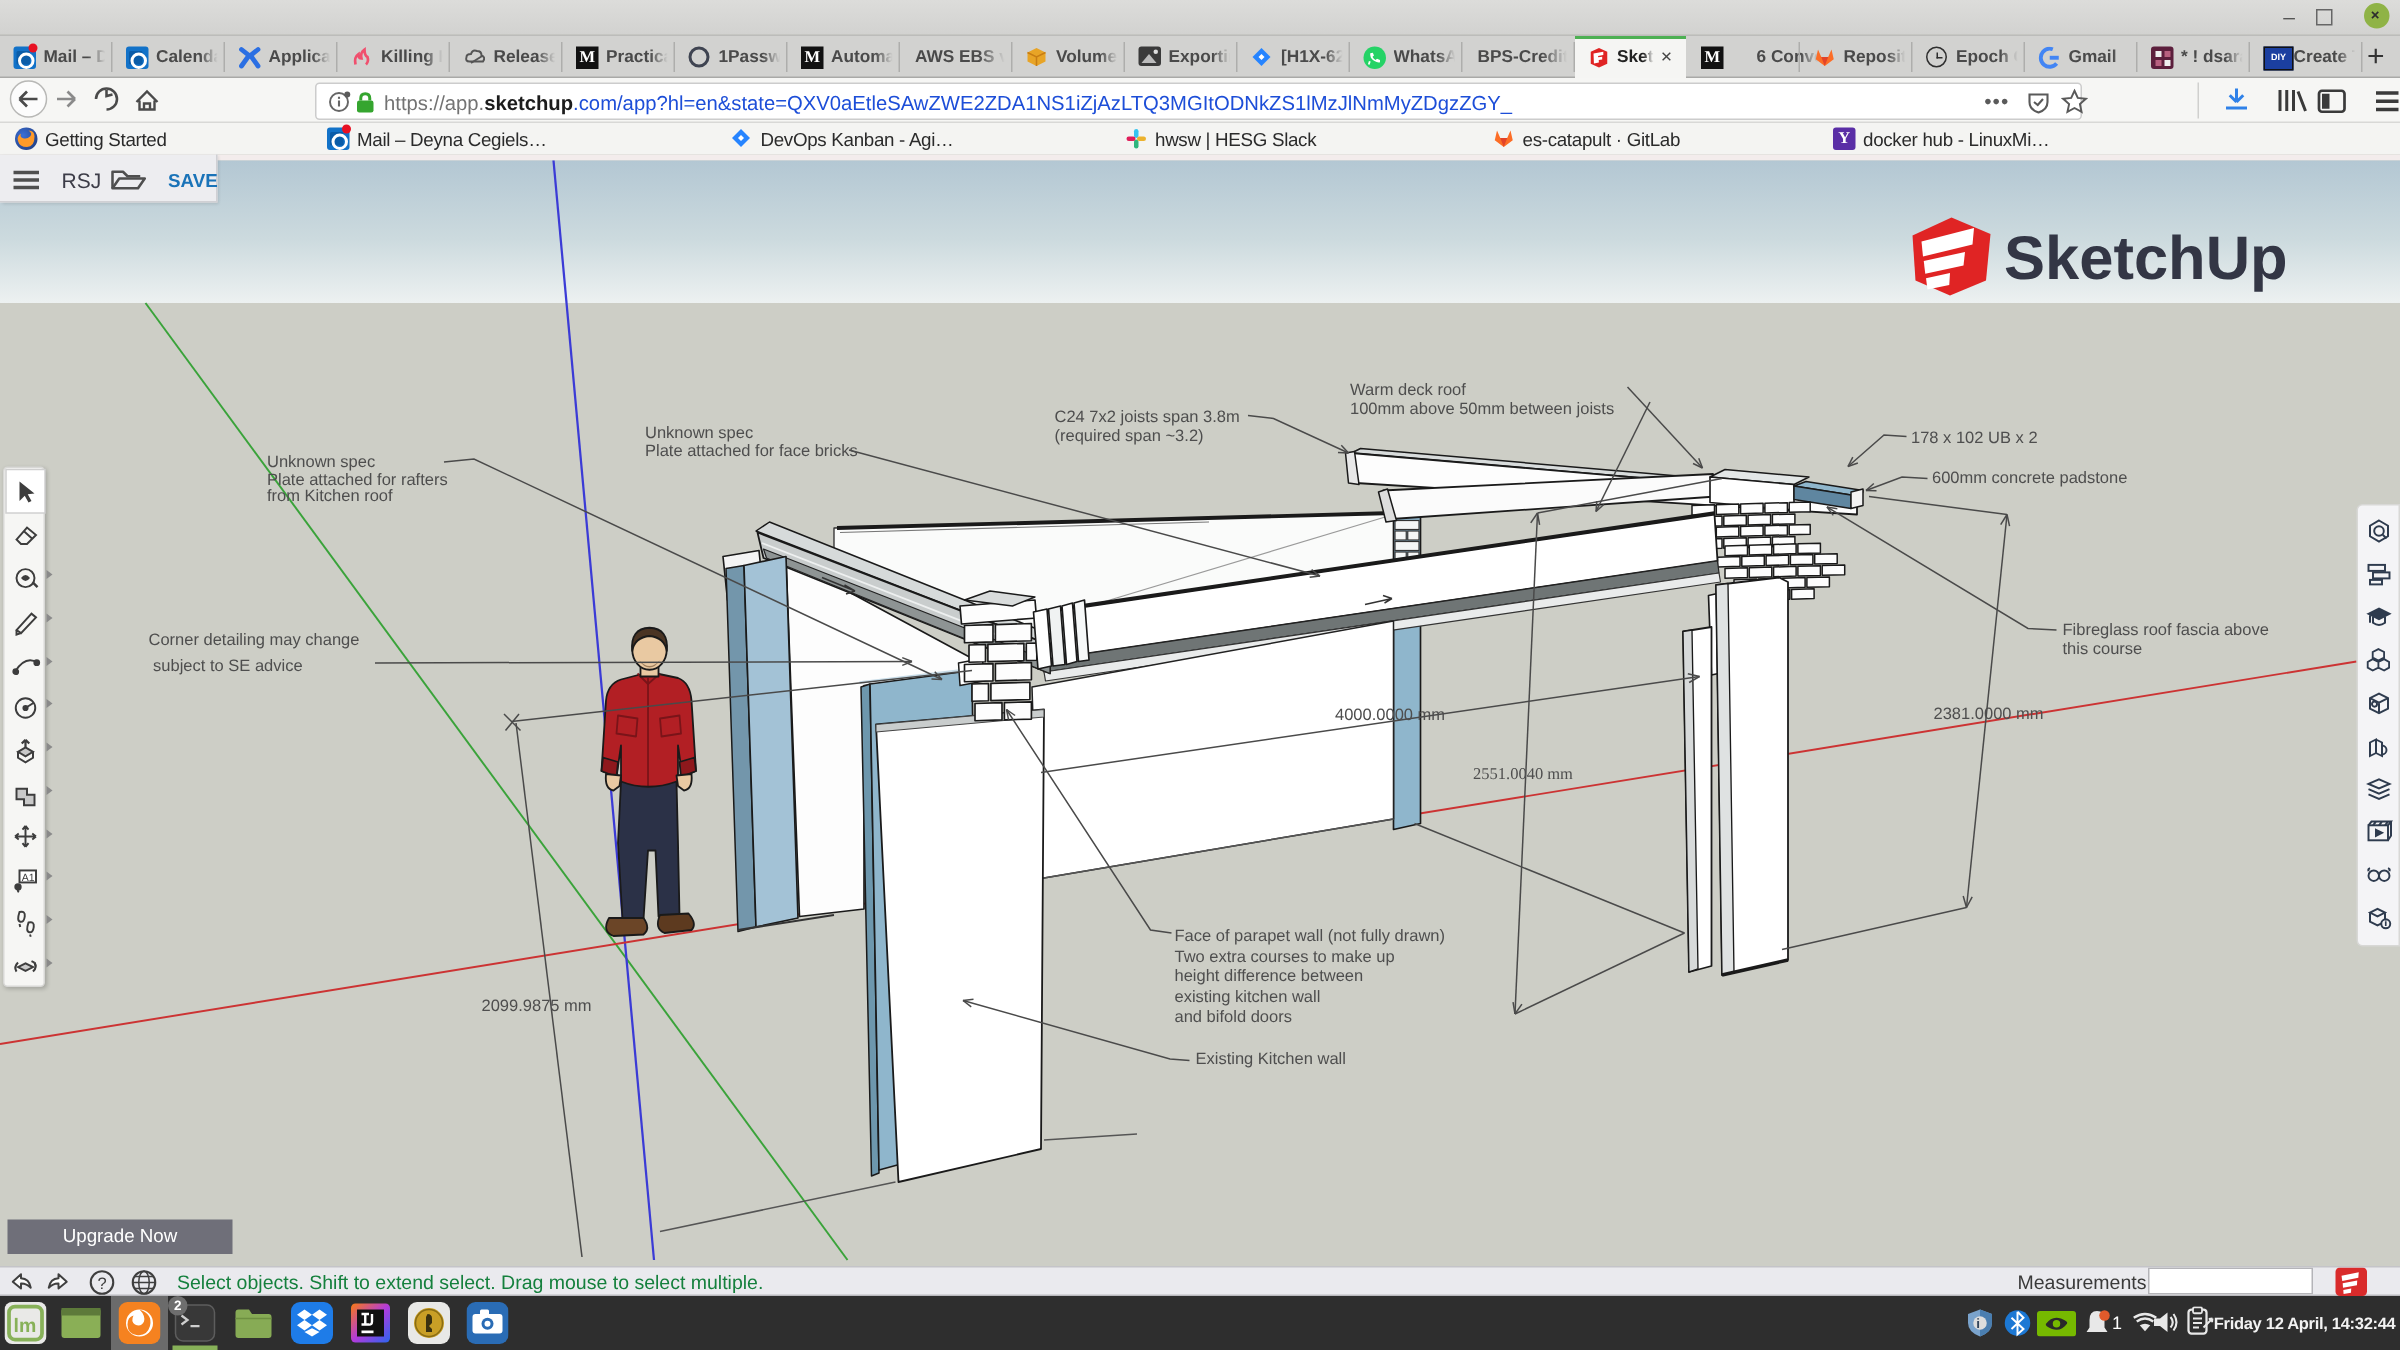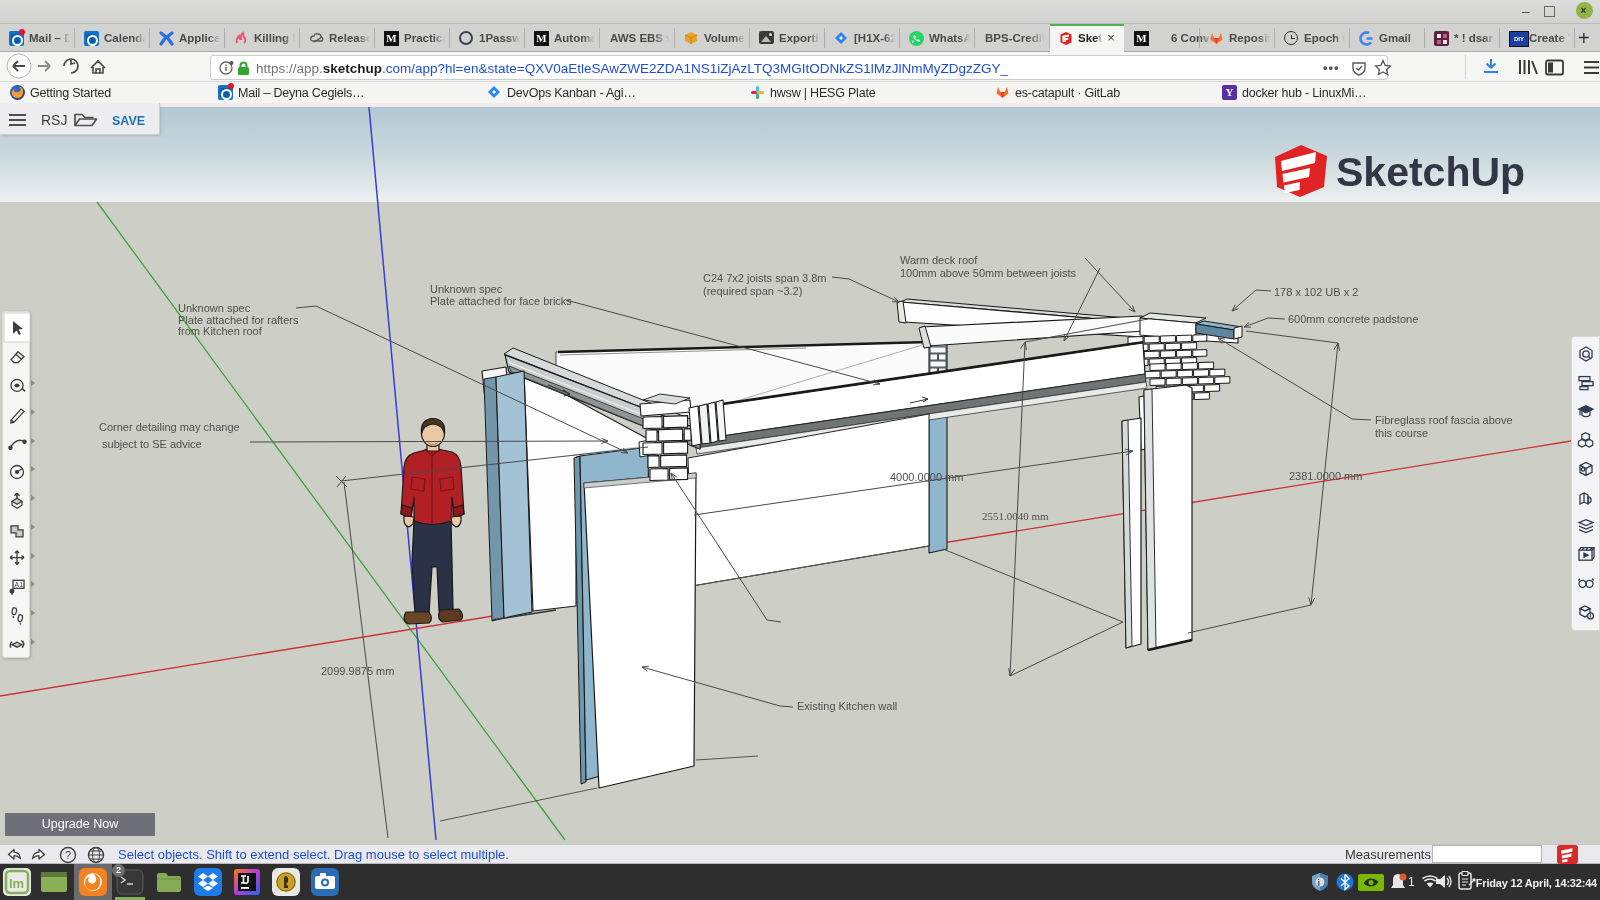--- a/index.html
+++ b/index.html
@@ -189,21 +189,21 @@
           <path d="M7 1 L13 7 L7 13 L1 7 Z" fill="#2684ff"></path>
           <path d="M7 5 L9 7 L7 9 L5 7 Z" fill="#fff"></path>
         </svg></div>
       <div style="position:absolute;left:507px;top:3px;font:12.5px/16px &quot;Liberation Sans&quot;,sans-serif;color:#2b2b2b;letter-spacing:-0.2px;">DevOps Kanban - Agi…</div>
       <div class="fv2" style="left:750px;top:3px;width:15px;height:15px;"><svg width="15" height="15">
           <rect x="6" y="1" width="3" height="6" rx="1.5" fill="#36c5f0"></rect>
           <rect x="6" y="8" width="3" height="6" rx="1.5" fill="#2eb67d"></rect>
           <rect x="1" y="6" width="6" height="3" rx="1.5" fill="#e01e5a"></rect>
           <rect x="8" y="6" width="6" height="3" rx="1.5" fill="#ecb22e"></rect>
         </svg></div>
-      <div style="position:absolute;left:770px;top:3px;font:12.5px/16px &quot;Liberation Sans&quot;,sans-serif;color:#2b2b2b;letter-spacing:-0.2px;">hwsw | HESG Plate</div>
+      <div style="position:absolute;left:770px;top:3px;font:12.5px/16px &quot;Liberation Sans&quot;,sans-serif;color:#2b2b2b;letter-spacing:-0.2px;">hwsw | HESG Slack</div>
       <div class="fv2" style="left:995px;top:3px;width:15px;height:14px;"><svg width="15" height="14">
           <path d="M7.5 13 L1.5 8.5 L3 2 L5.2 7 L9.8 7 L12 2 L13.5 8.5 Z" fill="#fc6d26"></path>
           <path d="M7.5 13 L5.2 7 L9.8 7 Z" fill="#e24329"></path>
         </svg></div>
       <div style="position:absolute;left:1015px;top:3px;font:12.5px/16px &quot;Liberation Sans&quot;,sans-serif;color:#2b2b2b;letter-spacing:-0.2px;">es-catapult · GitLab</div>
       <div class="fv2" style="left:1222px;top:3px;width:15px;height:15px;background:#5a2ea6;border-radius:2px;color:#fff;font:bold 11px/15px &quot;Liberation Serif&quot;,serif;text-align:center;">Y</div>
       <div style="position:absolute;left:1242px;top:3px;font:12.5px/16px &quot;Liberation Sans&quot;,sans-serif;color:#2b2b2b;letter-spacing:-0.2px;">docker hub - LinuxMi…</div>
 </div>
 <svg class="abs" style="left:0;top:103px" width="1600" height="741" viewBox="0 103 1600 741">
       <defs>
@@ -414,22 +414,27 @@
     <div class="ann" style="left:900px;top:254px;font-size:11px;line-height:12.6px;">Warm deck roof
 100mm above 50mm between joists</div>
     <div class="ann" style="left:1274px;top:286px;font-size:11px;line-height:13.0px;">178 x 102 UB x 2</div>
     <div class="ann" style="left:1288px;top:313px;font-size:11px;line-height:13.0px;">600mm concrete padstone</div>
     <div class="ann" style="left:1375px;top:414px;font-size:11px;line-height:12.6px;">Fibreglass roof fascia above
 this course</div>
     <div class="ann" style="left:1289px;top:470px;font-size:11px;line-height:13.0px;">2381.0000 mm</div>
     <div class="ann" style="left:890px;top:471px;font-size:11px;line-height:13.0px;">4000.0000 mm</div>
     <div class="ann" style="left:982px;top:510px;font-size:11px;line-height:13.0px;font-family:Liberation Serif, serif;">2551.0040 mm</div>
     <div class="ann" style="left:321px;top:665px;font-size:11px;line-height:13.0px;">2099.9875 mm</div>
+    <div class="ann" style="left:783px;top:618px;font-size:11px;line-height:13.6px;">Face of parapet wall (not fully drawn)
+Two extra courses to make up
+height difference between
+existing kitchen wall
+and bifold doors</div>
     <div class="ann" style="left:797px;top:700px;font-size:11px;line-height:13.0px;">Existing Kitchen wall</div>
-<div class="abs" style="left:0;top:103px;width:160px;height:32px;background:#ededf0;border-right:1px solid #d0d0d4;border-bottom:1px solid #d0d0d4;box-sizing:border-box;box-shadow:1px 1px 2px rgba(0,0,0,0.12);">
+<div class="abs" style="left:0;top:103px;width:145px;height:32px;background:#ededf0;border-right:1px solid #d0d0d4;border-bottom:1px solid #d0d0d4;box-sizing:border-box;box-shadow:1px 1px 2px rgba(0,0,0,0.12);">
  <svg width="151" height="32">
   <path d="M 9 12 H 26 M 9 17 H 26 M 9 22 H 26" stroke="#4f4f4f" stroke-width="2.2"></path>
   <text x="41" y="22" font-family="Liberation Sans" font-size="14" fill="#3d3d48">RSJ</text>
   <path d="M 75 22.5 L 75 11.5 L 82 11.5 L 85 14.5 L 93.5 14.5" fill="none" stroke="#4f4f4f" stroke-width="1.7" stroke-linejoin="round"></path>
   <path d="M 75 22.5 L 79.5 16 L 96.5 16 L 92 22.5 Z" fill="none" stroke="#4f4f4f" stroke-width="1.7" stroke-linejoin="round"></path>
   <text x="112" y="21.5" font-family="Liberation Sans" font-size="12.5" font-weight="bold" fill="#1a73b8">SAVE</text>
  </svg>
 </div>
 <div class="abs" style="left:1270px;top:142px;width:270px;height:58px;">
  <svg width="270" height="58">
@@ -553,21 +558,21 @@
 <div class="abs" style="left:0;top:844px;width:1600px;height:20px;background:#eaeaee;border-top:1px solid #c4c4c8;border-bottom:1px solid #b9b9bd;box-sizing:border-box;">
  <svg class="abs" style="left:4px;top:1px" width="110" height="18">
   <path d="M 4.5 8.5 L 10 3.5 L 10 6.2 Q 15.5 6.5 16.5 12.5 Q 13.5 9.5 10 9.7 L 10 13 Z" fill="#fbfbfb" stroke="#3f3f3f" stroke-width="1.3" stroke-linejoin="round"></path>
   <path d="M 40.5 8.5 L 35 3.5 L 35 6.2 Q 29.5 6.5 28.5 12.5 Q 31.5 9.5 35 9.7 L 35 13 Z" fill="#fbfbfb" stroke="#3f3f3f" stroke-width="1.3" stroke-linejoin="round"></path>
   <circle cx="64" cy="9" r="7.5" fill="none" stroke="#3f3f3f" stroke-width="1.4"></circle>
   <text x="61" y="13" font-family="Liberation Sans" font-size="11" fill="#3f3f3f">?</text>
   <circle cx="92" cy="9" r="7.5" fill="none" stroke="#3f3f3f" stroke-width="1.4"></circle>
   <ellipse cx="92" cy="9" rx="3.5" ry="7.5" fill="none" stroke="#3f3f3f" stroke-width="1"></ellipse>
   <path d="M 84.5 9 H 99.5 M 86 5 H 98 M 86 13 H 98" stroke="#3f3f3f" stroke-width="1"></path>
  </svg>
- <div class="abs" style="left:118px;top:2px;font:500 13px/16px 'Liberation Sans',sans-serif;color:#1d4ed8;">Select objects. Shift to extend select. Drag mouse to select multiple.</div>
+ <div class="abs" style="left:118px;top:2px;font:500 13px/16px 'Liberation Sans',sans-serif;color:#15803d;">Select objects. Shift to extend select. Drag mouse to select multiple.</div>
  <div class="abs" style="left:1345px;top:2px;font:13px/16px 'Liberation Sans',sans-serif;color:#3a3a3a;">Measurements</div>
  <div class="abs" style="left:1432px;top:0px;width:110px;height:18px;background:#fff;border:1px solid #b4b4b8;box-sizing:border-box;"></div>
  <svg class="abs" style="left:1556px;top:0px" width="24" height="19">
   <rect x="1" y="0" width="21" height="19" rx="3" fill="#d92b2b"></rect>
   <path d="M 5 5.5 L 16.5 3.2 L 16.2 6.8 L 5.5 9 Z" fill="#fff"></path>
   <path d="M 5.8 10.5 L 15.5 8.6 L 15.3 11.8 L 6 13.5 Z" fill="#fff"></path>
   <path d="M 6.2 15 L 11.5 14 L 11.3 16.8 L 6.4 17.6 Z" fill="#fff"></path>
  </svg>
 </div>
 <div class="abs" style="left:0;top:864px;width:1600px;height:36px;background:#2e2e2e;"></div>

